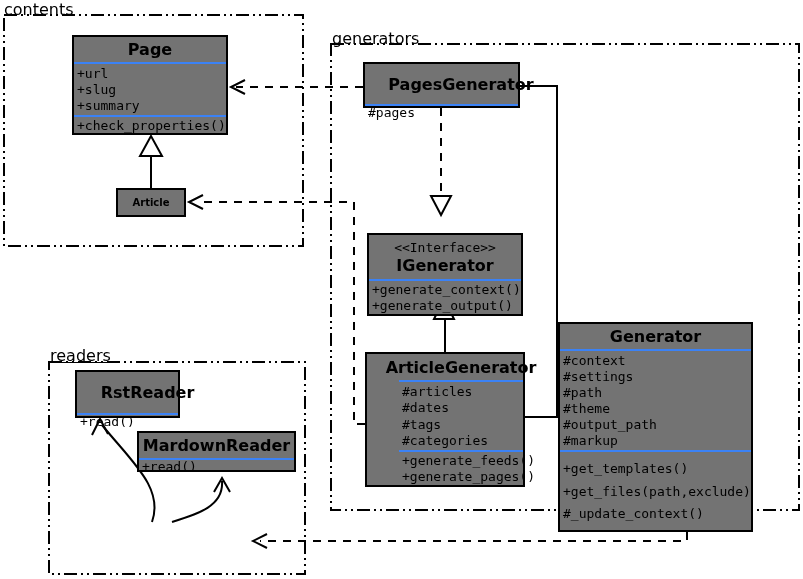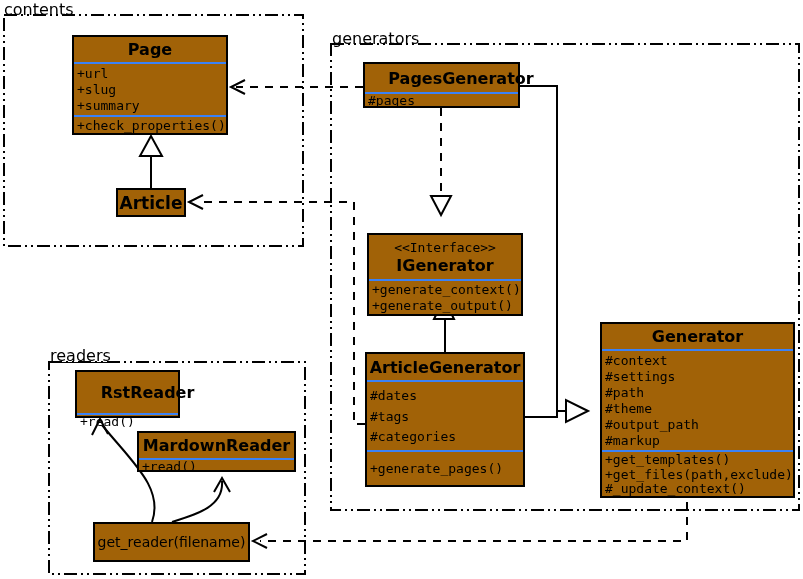--- a/index.html
+++ b/index.html
@@ -1,20 +1,20 @@
 <!DOCTYPE html>
 <html><head>
 <meta charset="utf-8">
 <style>
   html,body{margin:0;padding:0;background:#ffffff;}
   .canvas{position:relative;width:803px;height:579px;background:#ffffff;overflow:hidden;
           font-family:"DejaVu Sans",sans-serif;color:#000;border-radius:6px;}
   .wires{position:absolute;left:0;top:0;z-index:1;}
   .pkg-label{position:absolute;z-index:3;font:16px "DejaVu Sans",sans-serif;white-space:nowrap;}
-  .cls{position:absolute;z-index:2;box-sizing:border-box;border:2px solid #000;background:#a16207;
+  .cls{position:absolute;z-index:2;box-sizing:border-box;border:2px solid #000;background:#737373;
        display:flex;flex-direction:column;}
   .cls-title{font:bold 16px "DejaVu Sans",sans-serif;display:flex;align-items:center;
              justify-content:center;white-space:nowrap;flex:none;}
   .comp{border-top:2px solid #3b82f6;font:13px "DejaVu Sans Mono",monospace;display:flex;
         flex-direction:column;justify-content:space-evenly;padding:0 3px;box-sizing:border-box;}
   .row{white-space:nowrap;line-height:1;}
   .single{justify-content:center;align-items:center;}
   .stereo{font:13px "DejaVu Sans Mono",monospace;text-align:center;line-height:1;}
   .iface-name{font:bold 16px "DejaVu Sans",sans-serif;text-align:center;line-height:1;margin-top:4px;}
   .plain{font:14px "DejaVu Sans",sans-serif;}
@@ -70,54 +70,56 @@
       <div class="row">+url</div>
       <div class="row">+slug</div>
       <div class="row">+summary</div>
     </div>
     <div class="comp" style="flex:1;">
       <div class="row">+check_properties()</div>
     </div>
   </div>
 
   <div class="cls single" style="left:116px;top:188px;width:70px;height:29px;">
-    <div class="cls-title" style="font-size:17px;">Article</div>
+    <div class="cls-title" style="font-size:10px;">Article</div>
   </div>
 
   <div class="cls" style="left:363px;top:62px;width:157px;height:46px;">
-    <div class="cls-title" style="height:28px;padding-left:39px;">PagesGenerator</div>
+    <div class="cls-title" style="height:40px;padding-left:39px;">PagesGenerator</div>
     <div class="comp" style="flex:1;">
       <div class="row">#pages</div>
     </div>
   </div>
 
   <div class="cls" style="left:367px;top:233px;width:156px;height:83px;">
     <div style="height:44px;display:flex;flex-direction:column;justify-content:center;">
       <div class="stereo">&lt;&lt;Interface&gt;&gt;</div>
       <div class="iface-name">IGenerator</div>
     </div>
     <div class="comp" style="flex:1;">
       <div class="row">+generate_context()</div>
       <div class="row">+generate_output()</div>
     </div>
   </div>
 
-  <div class="cls" style="left:365px;top:352px;width:160px;height:135px;">
+  <div class="cls" style="left:365px;top:352px;width:160px;height:135px;padding-left:32px;">
     <div class="cls-title" style="height:26px;">ArticleGenerator</div>
     <div class="comp" style="height:70px;">
+      <div class="row">#articles</div>
       <div class="row">#dates</div>
       <div class="row">#tags</div>
       <div class="row">#categories</div>
     </div>
     <div class="comp" style="flex:1;">
+      <div class="row">+generate_feeds()</div>
       <div class="row">+generate_pages()</div>
     </div>
   </div>
 
-  <div class="cls" style="left:600px;top:322px;width:195px;height:176px;">
+  <div class="cls" style="left:558px;top:322px;width:195px;height:210px;">
     <div class="cls-title" style="height:25px;">Generator</div>
     <div class="comp" style="height:101px;">
       <div class="row">#context</div>
       <div class="row">#settings</div>
       <div class="row">#path</div>
       <div class="row">#theme</div>
       <div class="row">#output_path</div>
       <div class="row">#markup</div>
     </div>
     <div class="comp" style="flex:1;">
@@ -134,17 +136,14 @@
     </div>
   </div>
 
   <div class="cls" style="left:137px;top:431px;width:159px;height:41px;">
     <div class="cls-title" style="height:25px;">MardownReader</div>
     <div class="comp" style="flex:1;">
       <div class="row">+read()</div>
     </div>
   </div>
 
-  <div class="cls single" style="left:93px;top:522px;width:157px;height:40px;">
-    <div class="plain">get_reader(filename)</div>
-  </div>
 
 </div>
 
 </body></html>

